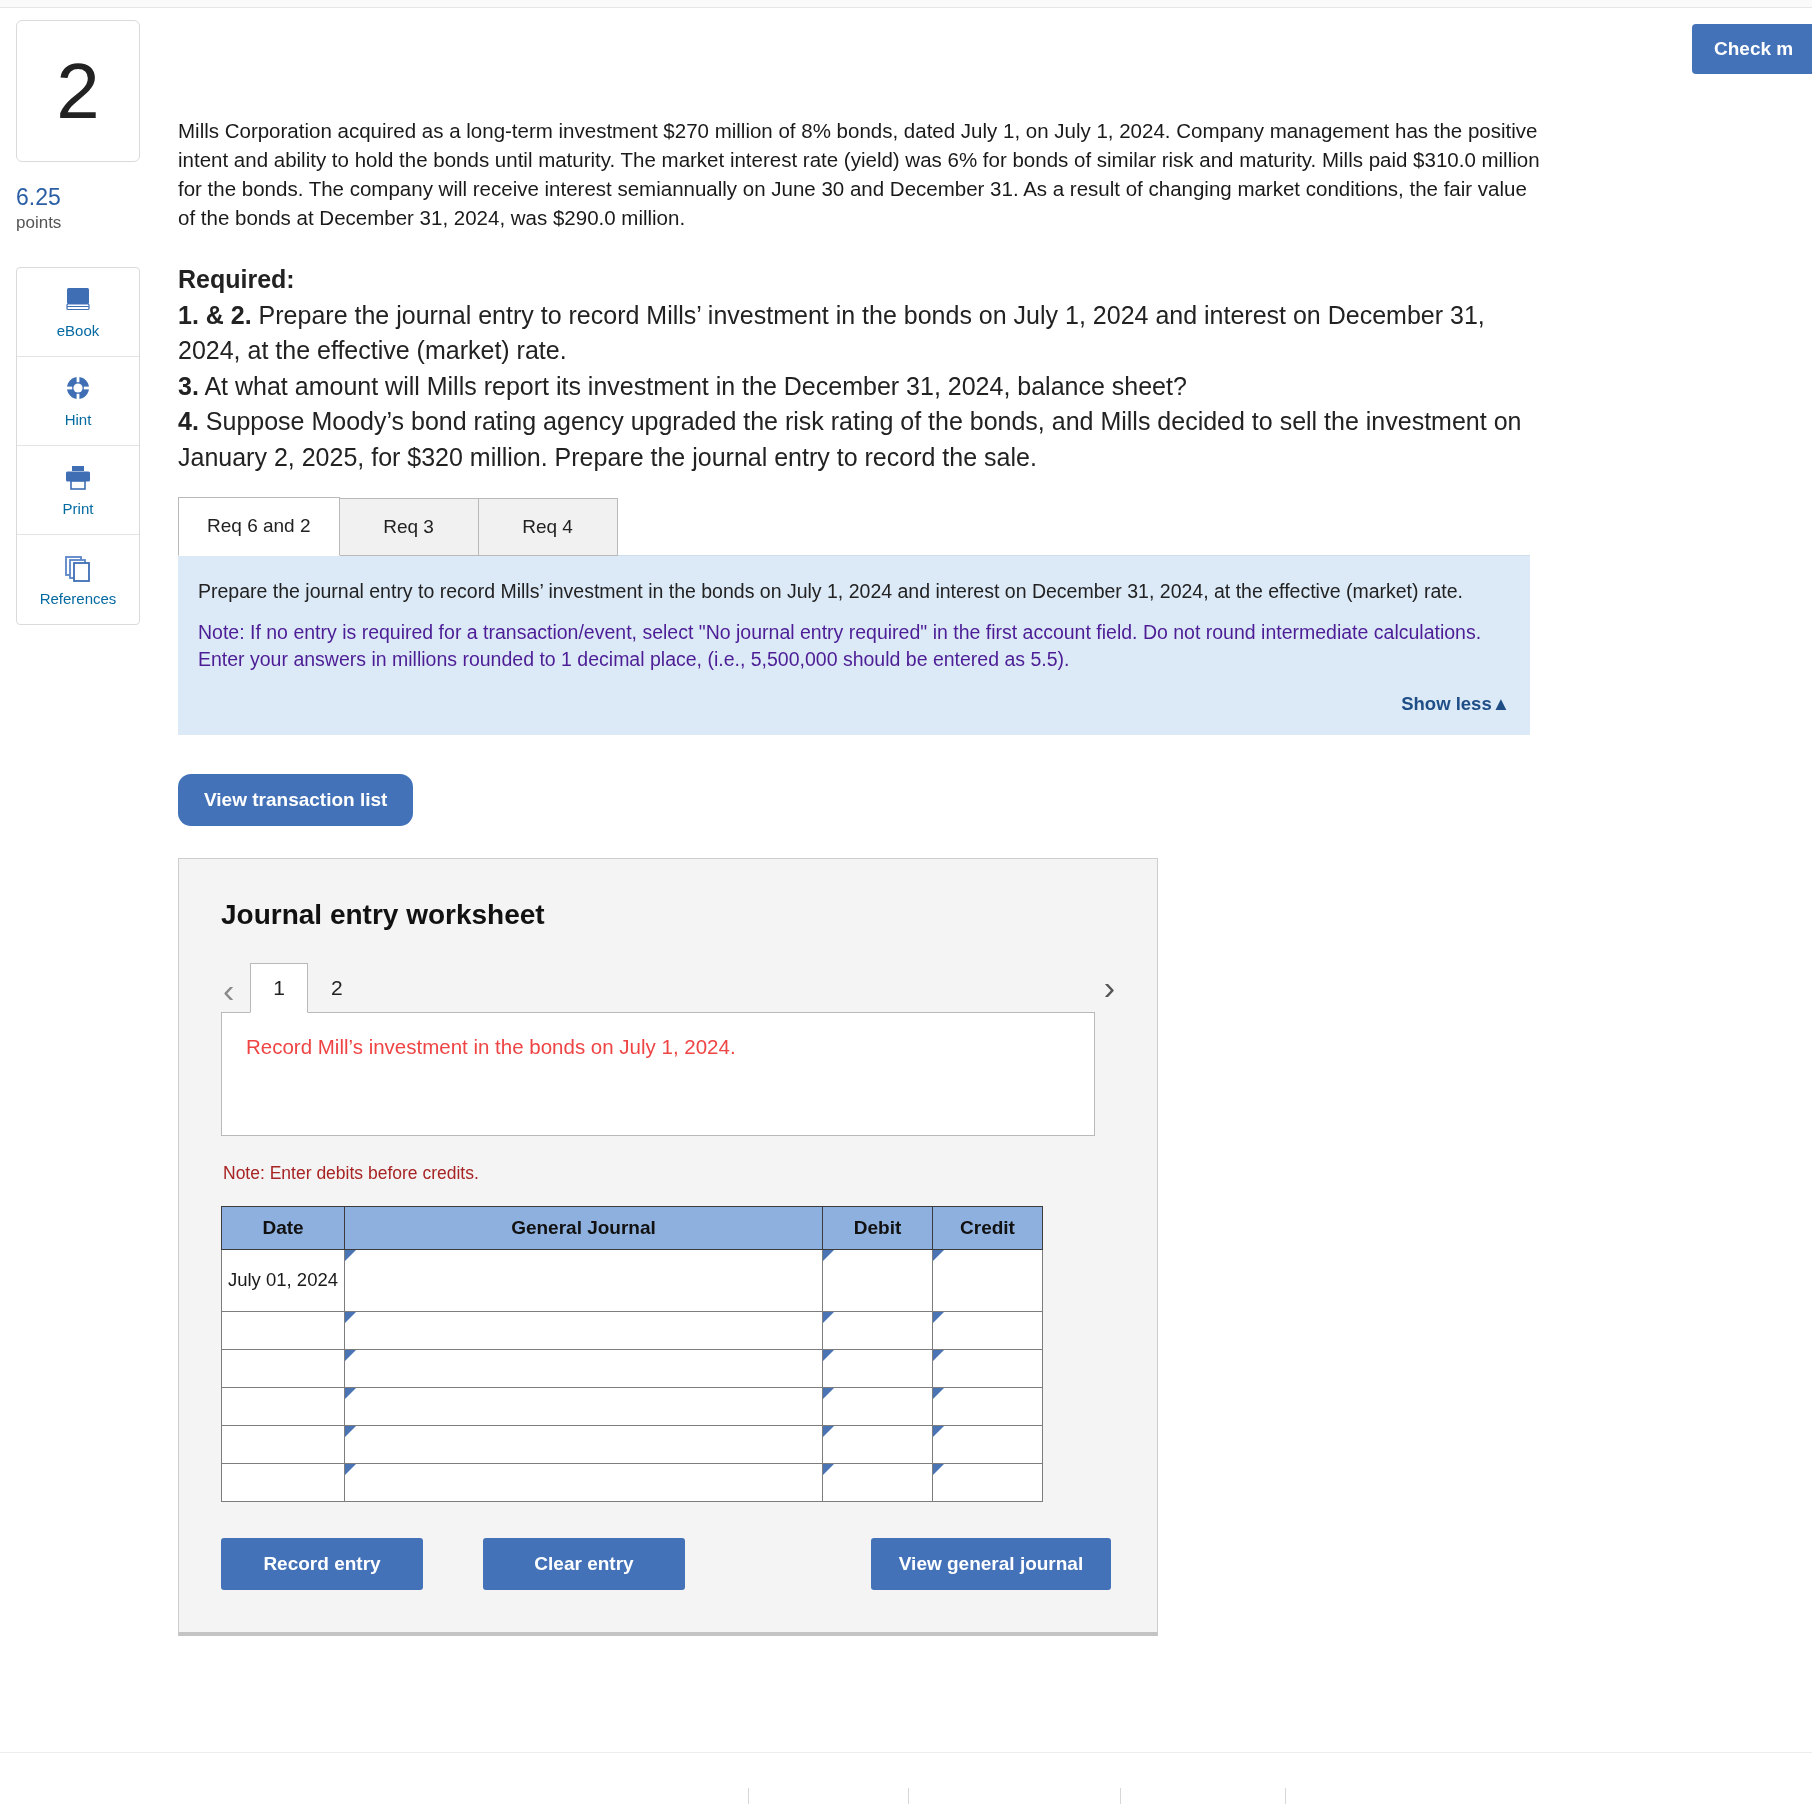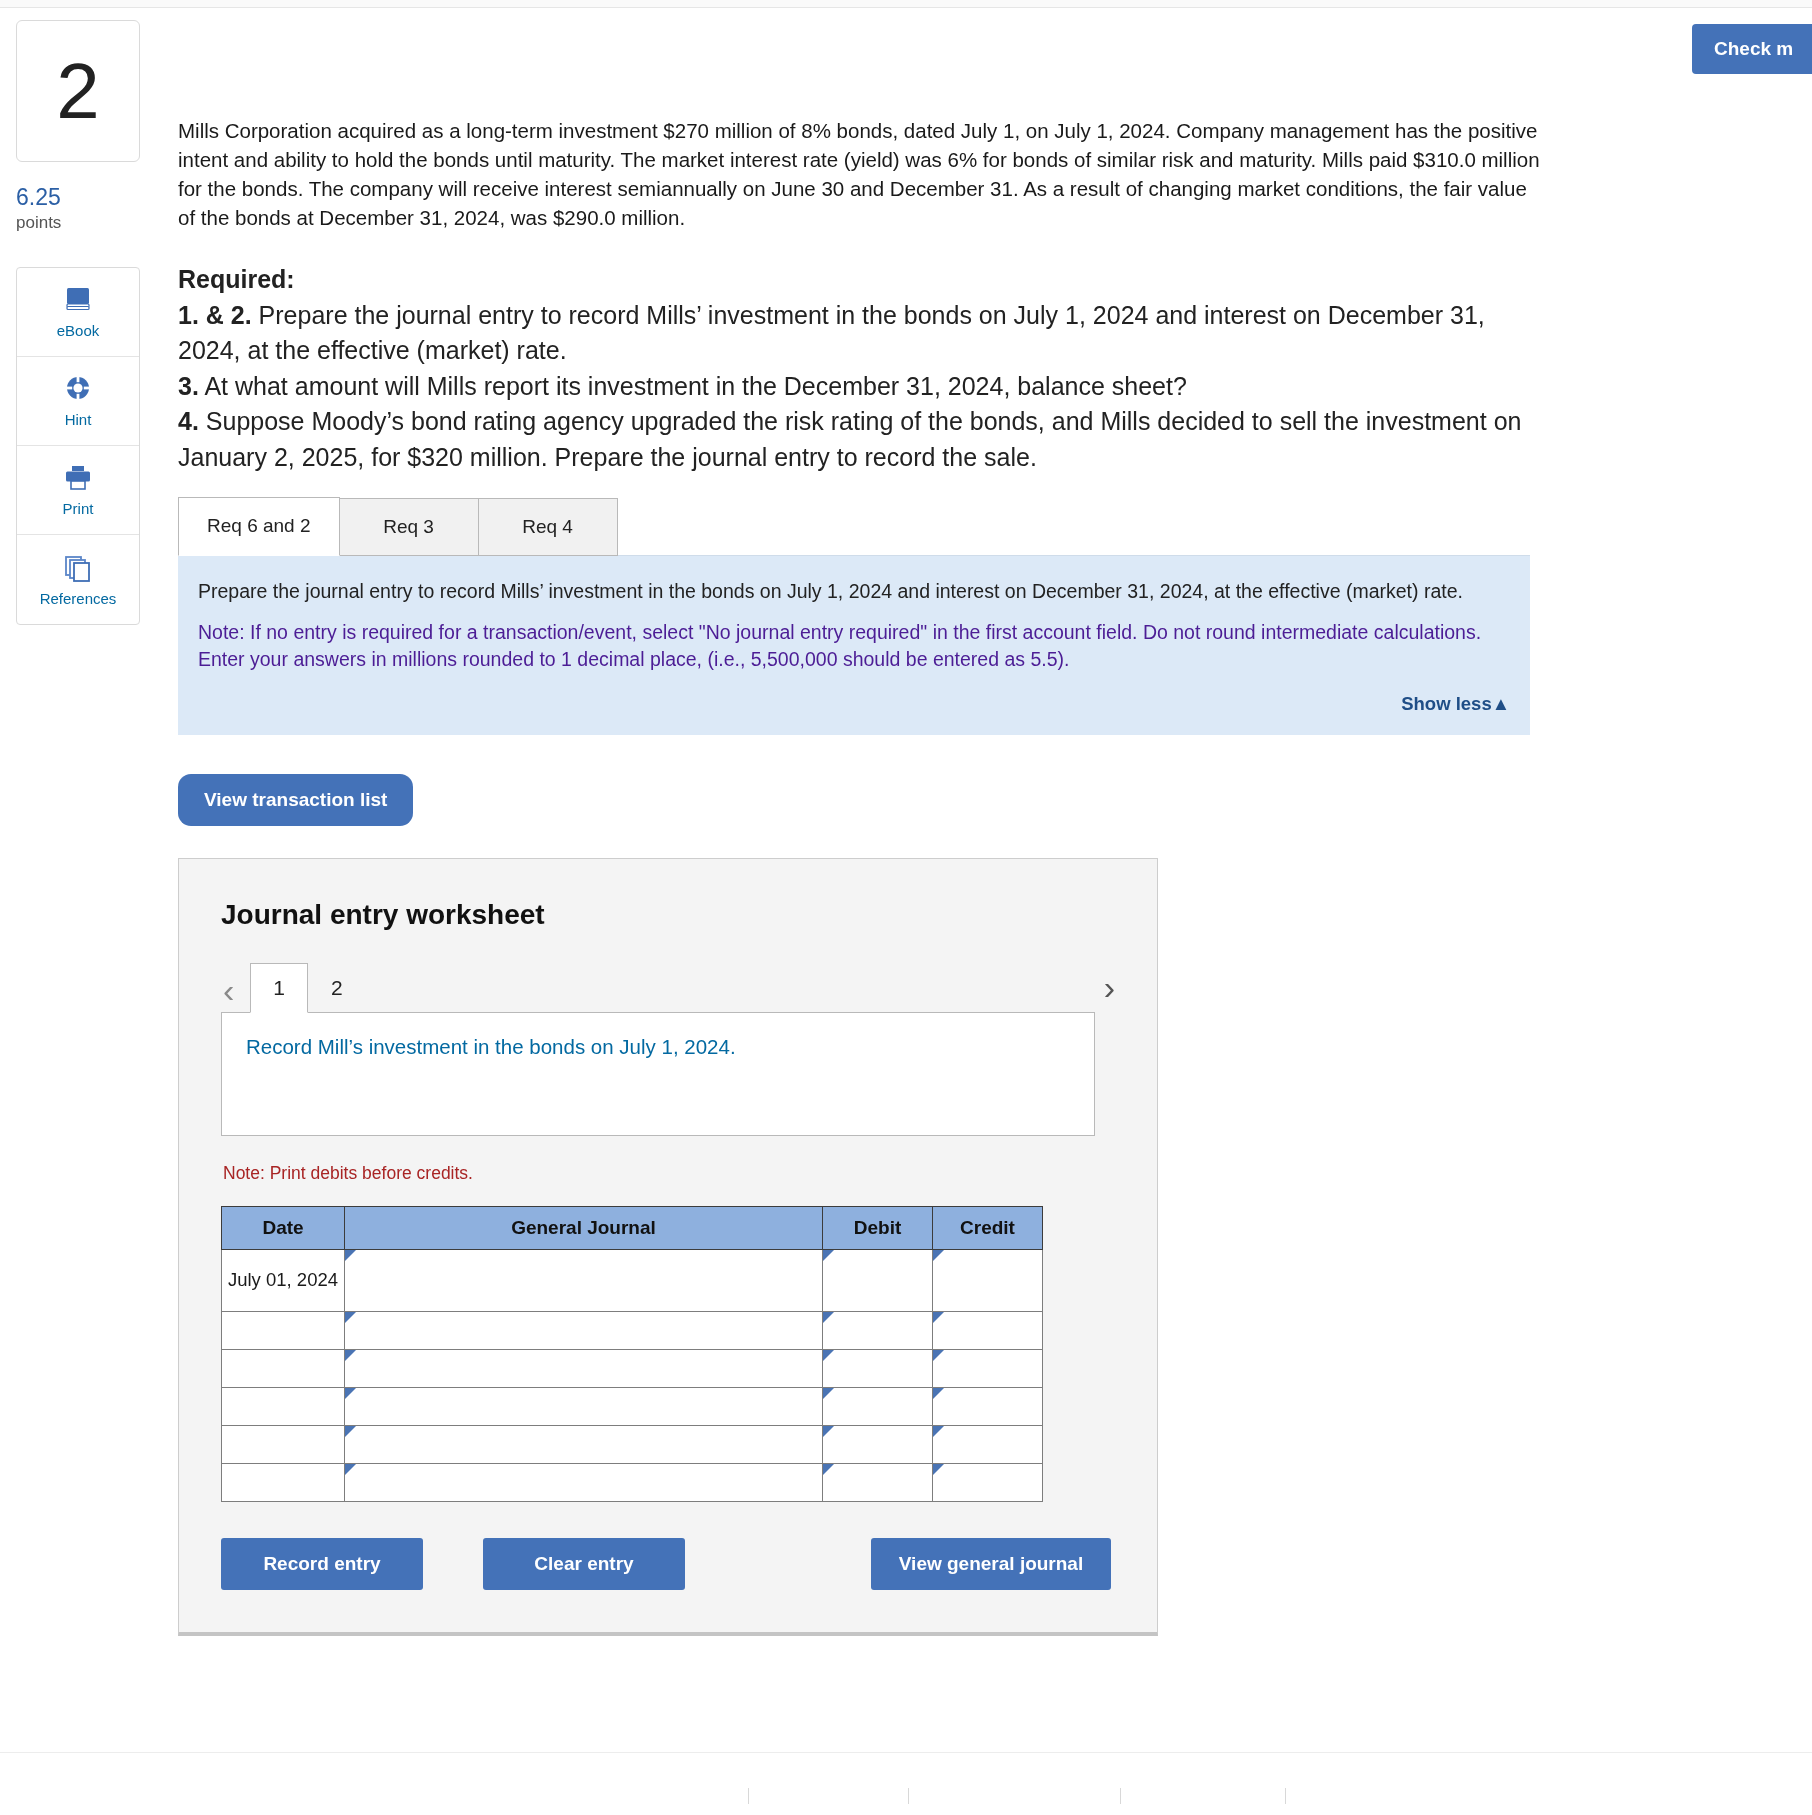--- a/index.html
+++ b/index.html
@@ -94,21 +94,21 @@
   .chev { font-size: 34px; color: #8a8a8a; line-height: 1; padding: 0 16px 6px 2px; cursor: pointer; user-select:none; }
   .pg {
     font-size: 21px; padding: 12px 22px; cursor: pointer; color:#222;
     border: 1px solid transparent; background: transparent;
   }
   .pg.active { background: #fff; border: 1px solid #b9b9b9; border-bottom-color: #fff; position: relative; z-index: 3; }
   .chev-right { margin-left: auto; font-size: 34px; color: #555; padding-bottom: 6px; cursor: pointer; user-select:none; }
 
   .record-box {
     background: #fff; border: 1px solid #b9b9b9; width: 874px;
-    min-height: 124px; padding: 22px 24px; font-size: 20.5px; color: #0369a1;
+    min-height: 124px; padding: 22px 24px; font-size: 20.5px; color: #ef4444;
     position: relative; top: -1px;
   }
   .debit-note { color: #a82424; font-size: 17.5px; margin: 26px 0 22px 2px; }
 
   table.je { border-collapse: collapse; width: 817px; table-layout: fixed; }
   table.je th {
     background: #8eb0de; border: 1px solid #3c3c3c; color: #111;
     font-size: 19px; font-weight: bold; padding: 10px 4px; text-align: center;
   }
   .c-date { width: 123px; }
@@ -235,21 +235,21 @@
       <span class="chev">‹</span>
       <span class="pg active">1</span>
       <span class="pg">2</span>
       <span class="chev-right">›</span>
     </div>
 
     <div class="record-box">
       <span>Record Mill’s investment in the bonds on July 1, 2024.</span>
     </div>
 
-    <div class="debit-note">Note: Print debits before credits.</div>
+    <div class="debit-note">Note: Enter debits before credits.</div>
 
     <table class="je">
       <colgroup>
         <col class="c-date">
           <col class="c-gj">
           <col class="c-deb">
           <col class="c-cre">
       </colgroup>
       <thead>
         <tr>

